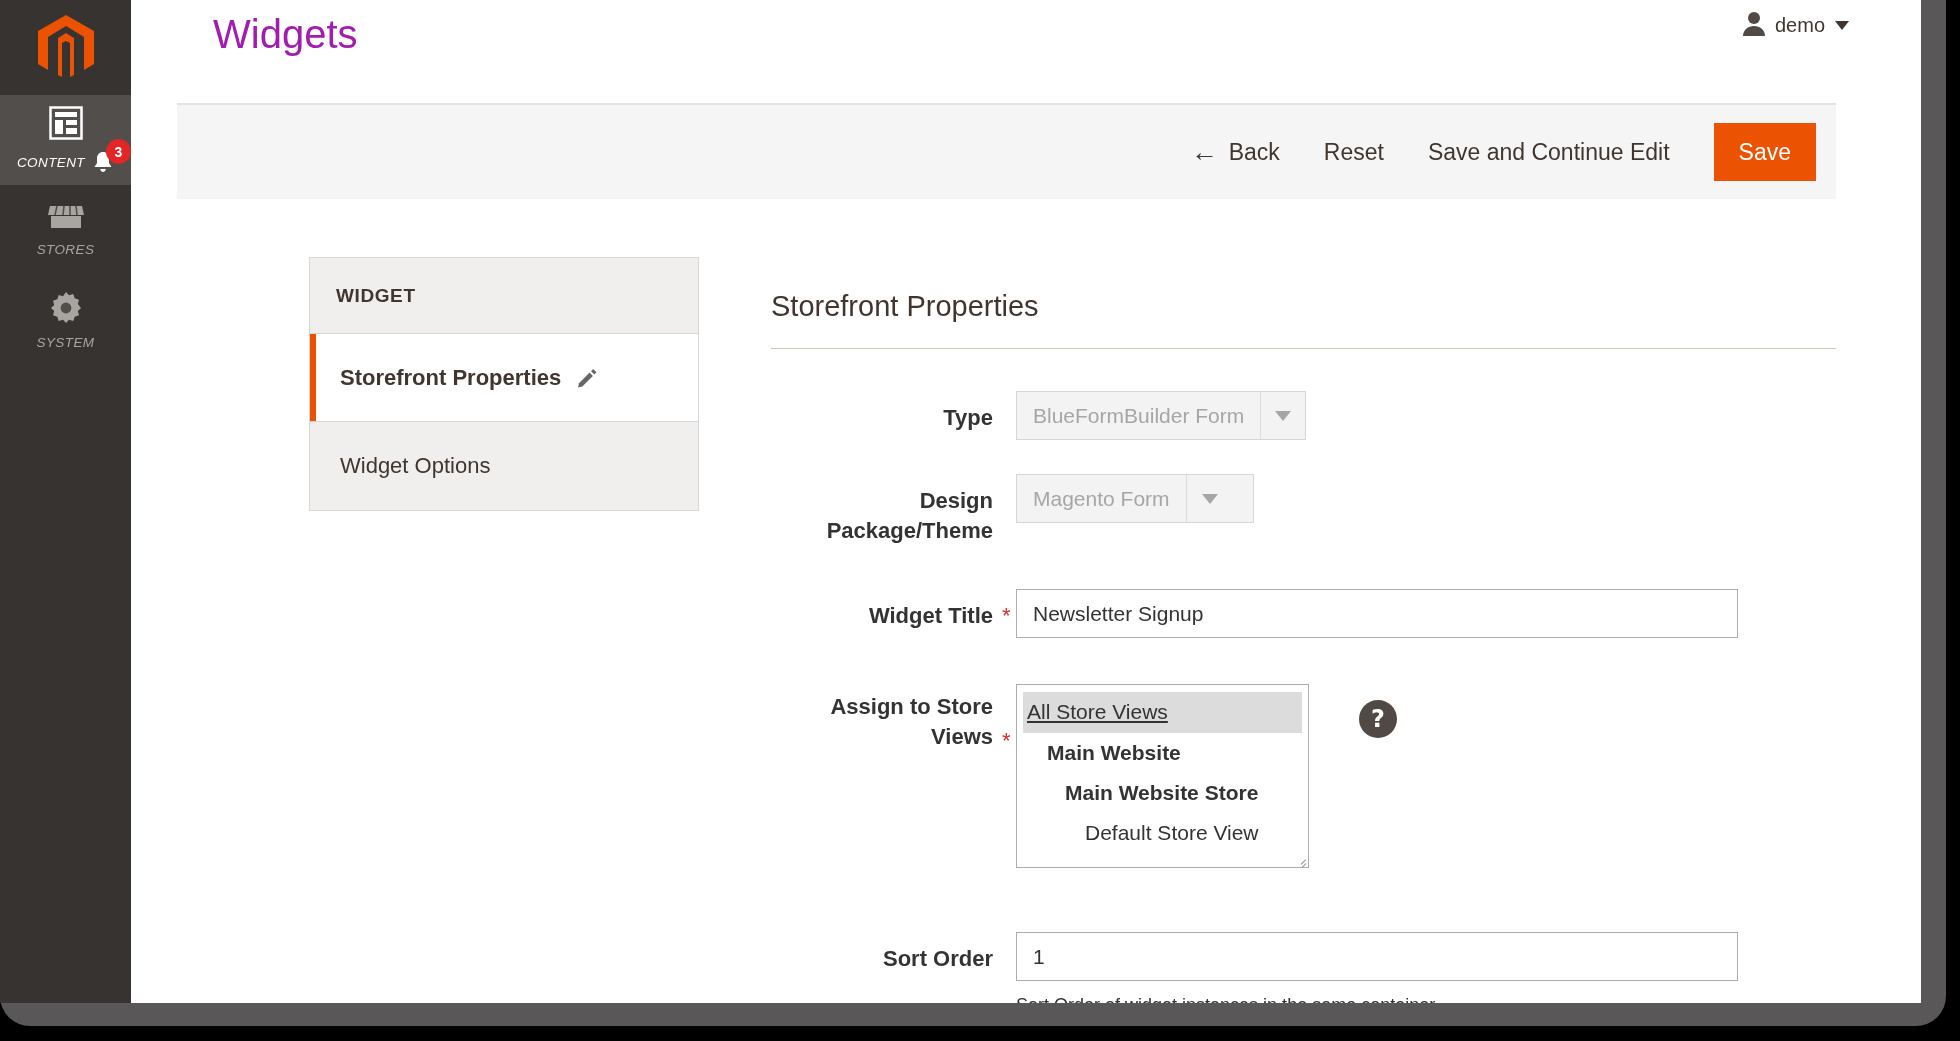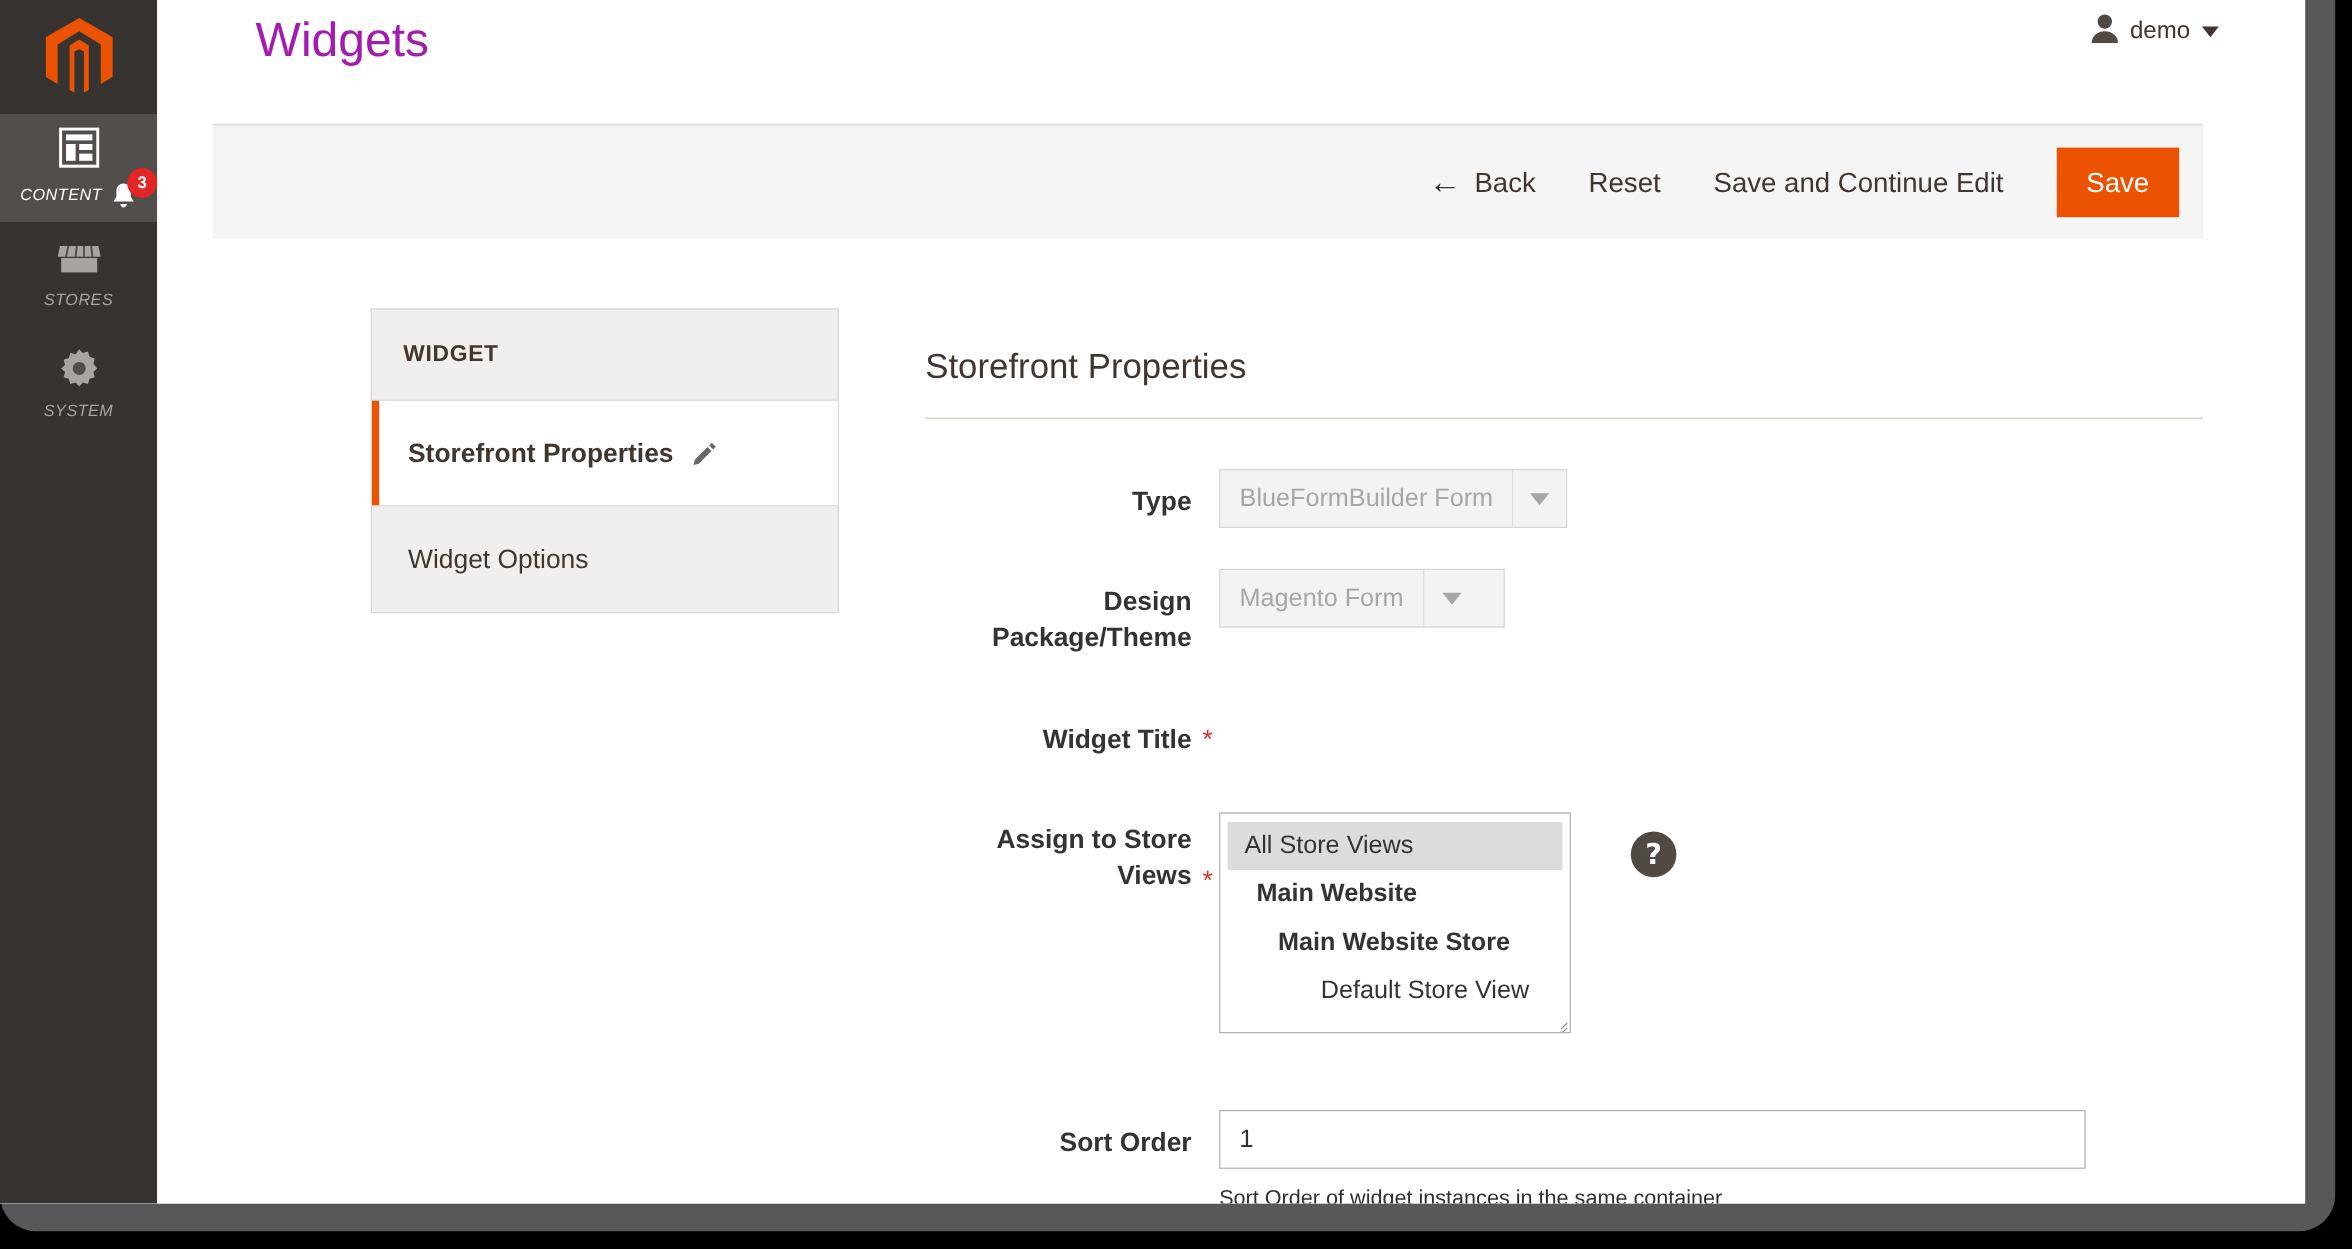--- a/index.html
+++ b/index.html
@@ -280,24 +280,24 @@
     overflow: hidden;
   }
   .ms-option {
     font-size: 21px;
     color: #333;
     padding: 6px 12px;
     line-height: 1.35;
     cursor: pointer;
     white-space: nowrap;
   }
-  .ms-option.level-0 { padding-left: 14px; }
+  .ms-option.level-0 { padding-left: 4px; text-decoration: underline; }
   .ms-option.level-1 { padding-left: 24px; font-weight: bold; }
   .ms-option.level-2 { padding-left: 42px; font-weight: bold; }
-  .ms-option.level-3 { padding-left: 62px; text-align: center; }
+  .ms-option.level-3 { padding-left: 62px; }
   .ms-option.selected { background: #dcdcdc; }
   .resize-grip {
     position: absolute;
     right: 2px; bottom: 1px;
     width: 14px; height: 14px;
   }
   .resize-grip i {
     position: absolute;
     right: 0;
     height: 1px;
@@ -452,20 +452,23 @@
             <span class="sel-arrow">
                   <i class="arrow-glyph"></i>
                 </span>
           </div>
         </div>
       </div>
 
       <div class="field-row" style="margin-top:44px;">
         <div class="field-label">Widget Title</div>
         <div class="req-star">*</div>
+        <div class="field-control">
+          <input class="text-input" type="text" value="Newsletter Signup" style="">
+        </div>
       </div>
 
       <div class="field-row" style="margin-top:46px;">
         <div class="field-label" style="padding-top:8px;">Assign to Store Views</div>
         <div class="req-star" style="padding-top:44px;">*</div>
         <div class="field-control multiselect-wrap">
           <div class="multiselect">
             <div class="ms-option level-0 selected">All Store Views</div>
             <div class="ms-option level-1">Main Website</div>
             <div class="ms-option level-2">Main Website Store</div>

